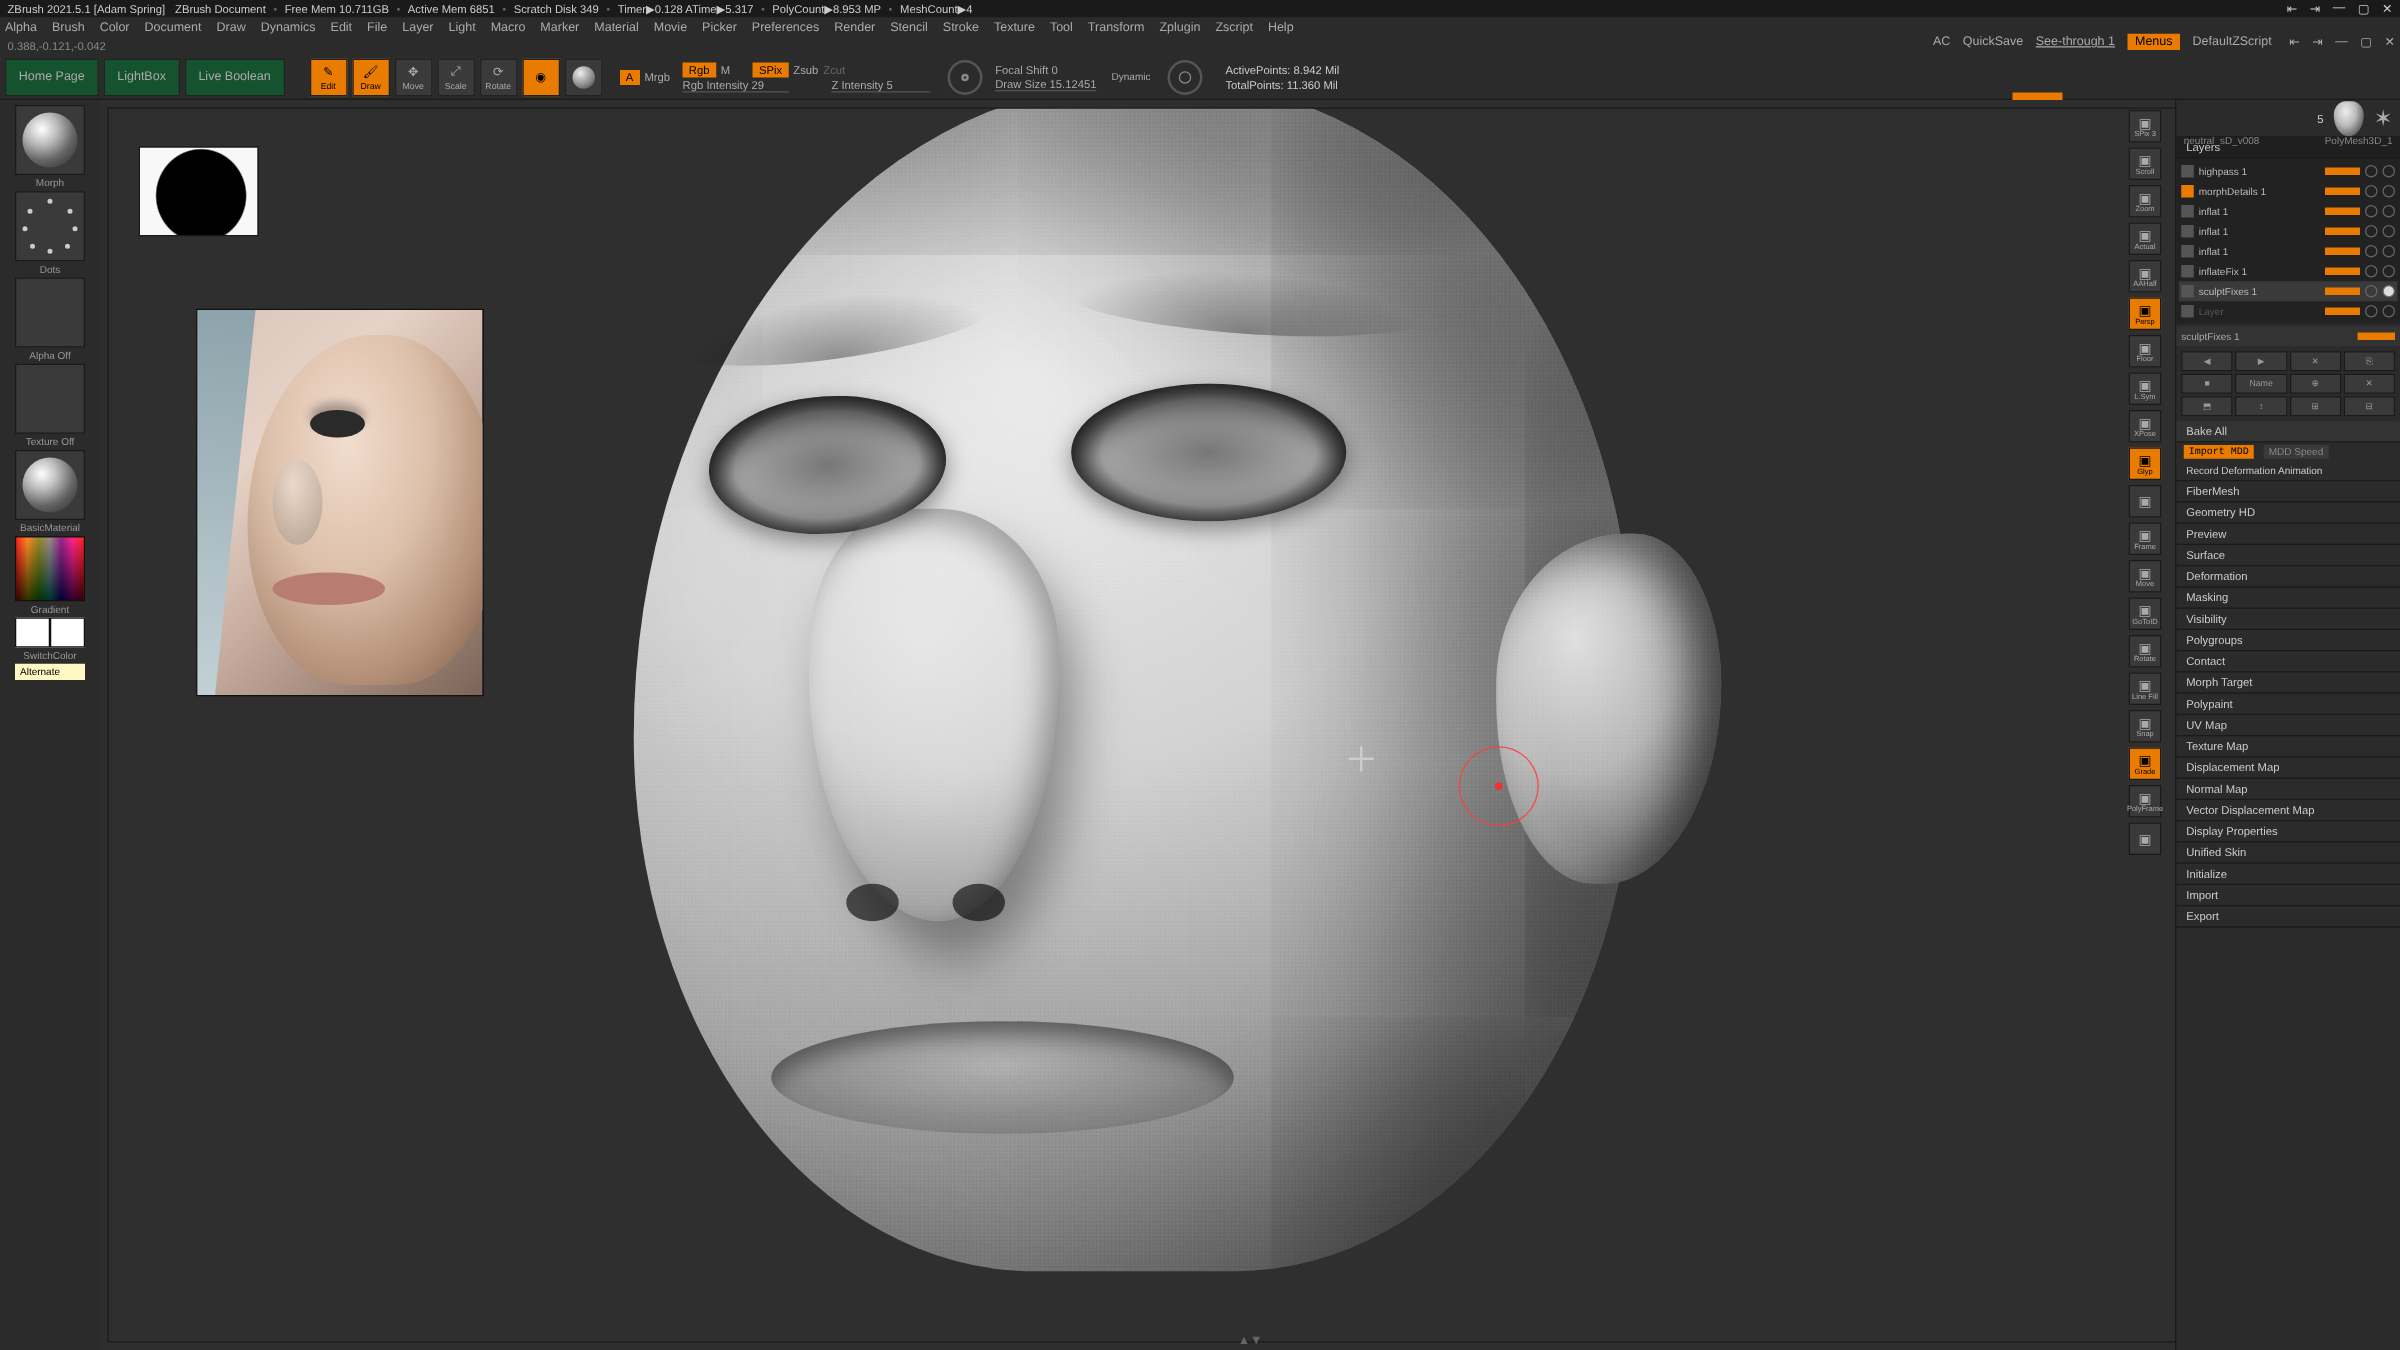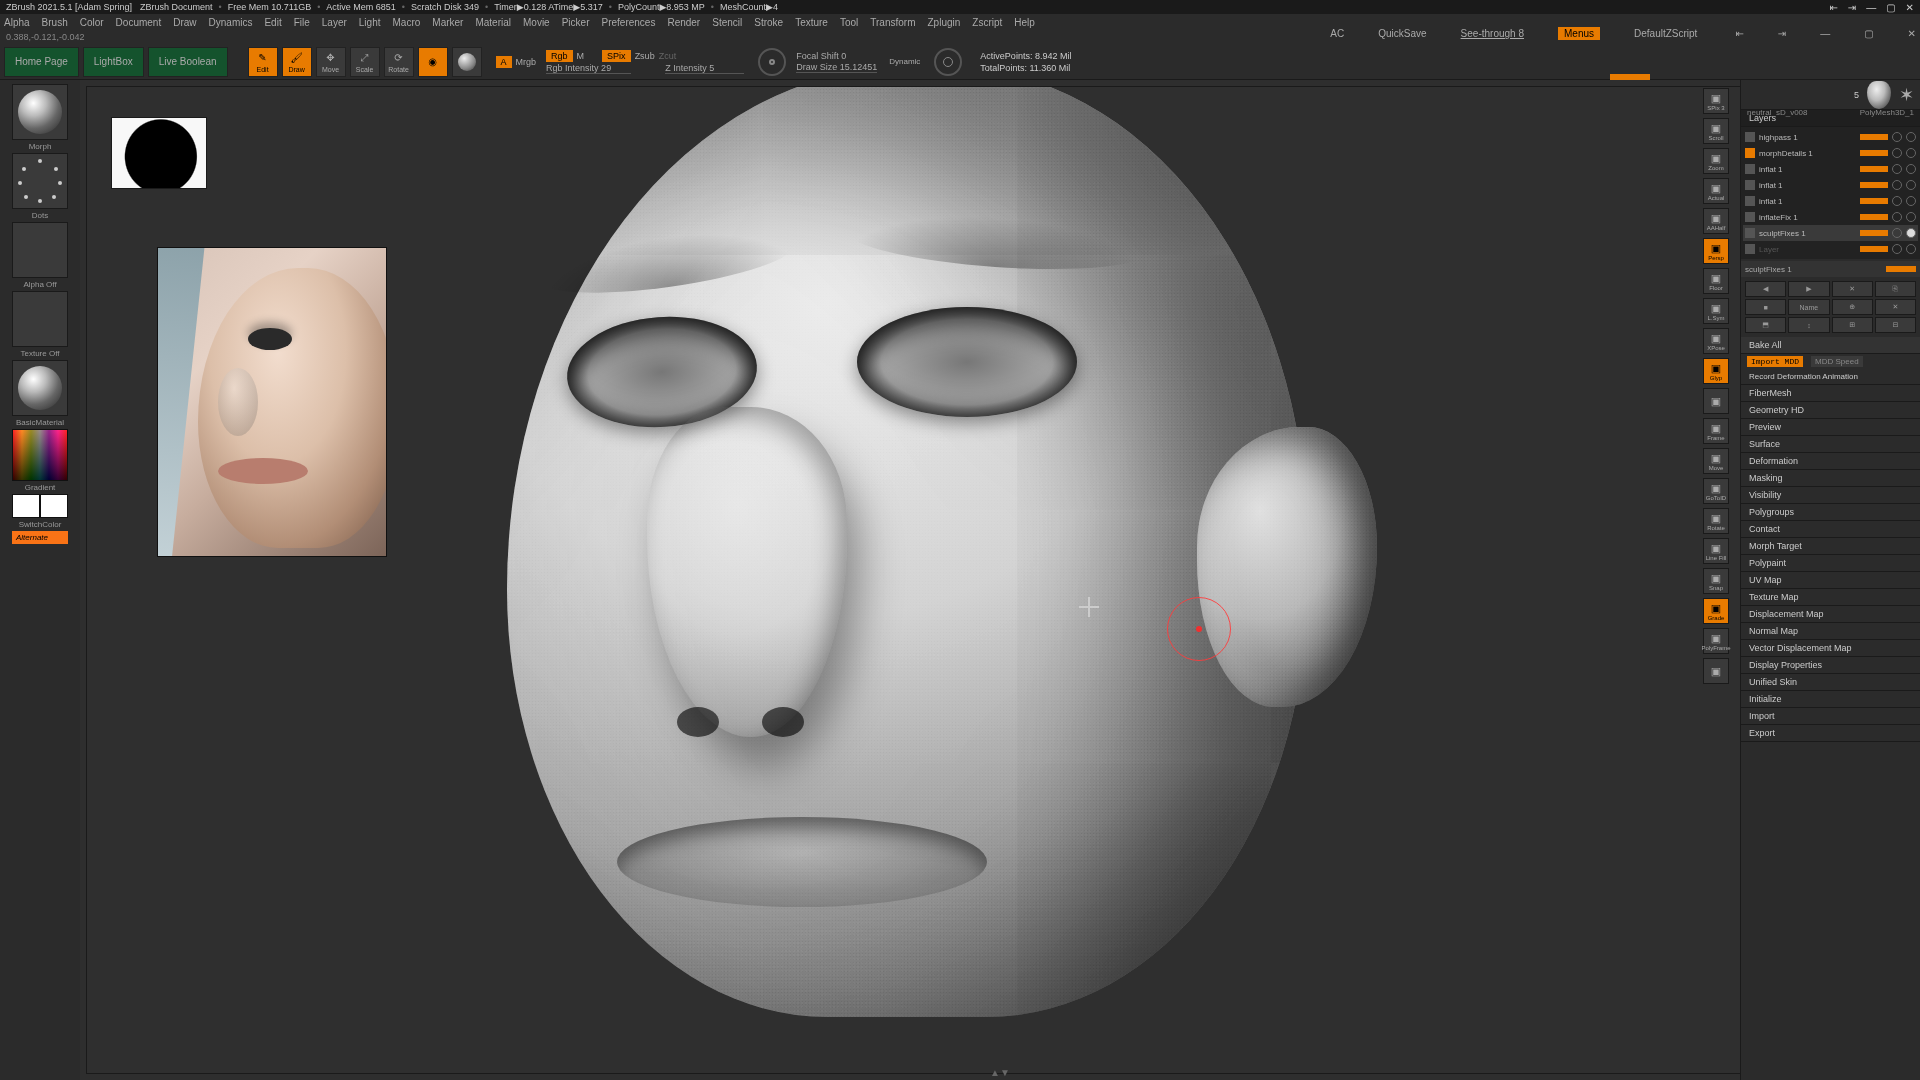--- a/index.html
+++ b/index.html
@@ -5,21 +5,21 @@
   * { margin: 0; padding: 0; box-sizing: border-box; font-family: Arial, sans-serif; }
   body { background: #2b2b2b; color: #aaa; font-size: 10px; width: 1920px; height: 1080px; overflow: hidden; user-select: none; }
   
   
   .titlebar { height: 14px; background: #1a1a1a; display: flex; align-items: center; padding: 0 6px; font-size: 9px; color: #ccc; }
   .titlebar .sep { margin: 0 6px; color: #666; }
   .titlebar .spacer { flex: 1; }
   .titlebar .win-btns { display: flex; gap: 10px; font-size: 10px; }
   
   
-  .menubar { height: 16px; background: #2b2b2b; display: flex; align-items: center; padding: 0 4px; font-size: 10px; color: #aaa; gap: 24px; }
+  .menubar { height: 16px; background: #2b2b2b; display: flex; align-items: center; padding: 0 4px; font-size: 10px; color: #aaa; }
   .menubar span { margin-right: 12px; cursor: pointer; }
   .menubar .spacer { flex: 1; }
   .menubar .right-item { margin-left: 10px; margin-right: 0; margin-top: 23px; }
   .menubar .orange { background: #e87b00; color: #000; padding: 1px 6px; }
   
   
   .coordbar { height: 14px; background: #2b2b2b; padding: 0 6px; font-size: 9px; color: #888; display:flex; align-items:center; }
   
   
   .shelf { height: 36px; background: #2b2b2b; display: flex; align-items: center; border-bottom: 1px solid #1a1a1a; padding: 0 4px; gap: 4px; }
@@ -40,21 +40,21 @@
   .left-tray { width: 80px; background: #2b2b2b; display:flex; flex-direction:column; align-items:center; padding-top:4px; gap:2px; }
   .tray-slot { width: 56px; height: 56px; background: #3a3a3a; border:1px solid #1a1a1a; display:flex; align-items:center; justify-content:center; }
   .tray-label { font-size:8px; color:#999; text-align:center; }
   .sphere { width:44px; height:44px; border-radius:50%; background: radial-gradient(circle at 35% 30%, #fff, #bbb 30%, #666 60%, #222); }
   .dots-ring { width:44px; height:44px; position:relative; }
   .dot { position:absolute; width:4px; height:4px; background:#ccc; border-radius:50%; }
   .color-picker { width:56px; height:52px; background: linear-gradient(90deg, hsl(0,100%,50%), hsl(60,100%,50%), hsl(120,100%,50%), hsl(180,100%,50%), hsl(240,100%,50%), hsl(300,100%,50%), hsl(360,100%,50%)); position:relative; border:1px solid #111;}
   .color-picker::before { content:''; position:absolute; inset:0; background: linear-gradient(180deg, rgba(255,60,60,0.6), rgba(0,0,0,0.8)); }
   .swatches { display:flex; }
   .swatch { width:28px; height:24px; border:1px solid #111; }
-  .alt-bar { width:56px; background:#f97316; color:#000; padding:2px 4px; font-size:8px; text-align:left;font-style:italic; }
+  .alt-bar { width:56px; background:#fef9c3; color:#000; padding:2px 4px; font-size:8px; text-align:left; }
   
   .canvas-wrap { flex:1; position:relative; background:#2e2e2e; }
   .canvas { position:absolute; inset:6px; background:#2f2f2f; border:1px solid #1a1a1a; overflow:hidden; }
   .top-accent { position:absolute; top:-6px; right:270px; width:40px; height:6px; background:#e87b00; }
   
   
   .head { position:absolute; left:380px; top:-60px; width:900px; height:1000px; }
   .head-shape { position:absolute; left:40px; top:40px; width:800px; height:950px; border-radius: 50% 45% 40% 40% / 55% 50% 45% 45%; background: radial-gradient(ellipse 140% 110% at 40% 25%, #e8e8e8, #cfcfcf 30%, #9a9a9a 55%, #5a5a5a 75%, #2b2b2b 92%); filter: contrast(1.05); box-shadow: inset -140px 60px 180px rgba(0,0,0,0.55), inset 100px -60px 140px rgba(255,255,255,0.12); }
   .eye { position:absolute; width:190px; height:110px; border-radius:50%; background: radial-gradient(ellipse at 50% 50%, #777, #a7a7a7 55%, #6a6a6a 70%); box-shadow: inset 0 18px 22px rgba(0,0,0,0.6), inset 0 -8px 22px rgba(0,0,0,0.5), 0 6px 18px rgba(0,0,0,0.4); }
   .eye.l { left:100px; top:290px; transform:rotate(-4deg); }
@@ -149,21 +149,21 @@
     <span>▢</span>
     <span>✕</span>
   </div>
 </div>
 
 <div class="menubar">
   <span id="menu-items"><span>Alpha</span><span>Brush</span><span>Color</span><span>Document</span><span>Draw</span><span>Dynamics</span><span>Edit</span><span>File</span><span>Layer</span><span>Light</span><span>Macro</span><span>Marker</span><span>Material</span><span>Movie</span><span>Picker</span><span>Preferences</span><span>Render</span><span>Stencil</span><span>Stroke</span><span>Texture</span><span>Tool</span><span>Transform</span><span>Zplugin</span><span>Zscript</span><span>Help</span></span>
   <span class="spacer"></span>
   <span class="right-item">AC</span>
   <span class="right-item">QuickSave</span>
-  <span class="right-item" style="text-decoration:underline;">See-through  8</span>
+  <span class="right-item" style="text-decoration:underline;">See-through  1</span>
   <span class="right-item orange">Menus</span>
   <span class="right-item">DefaultZScript</span>
   <span class="right-item" style="margin-left:14px;">⇤</span>
   <span class="right-item">⇥</span>
   <span class="right-item">—</span>
   <span class="right-item">▢</span>
   <span class="right-item">✕</span>
 </div>
 
 <div class="coordbar">

